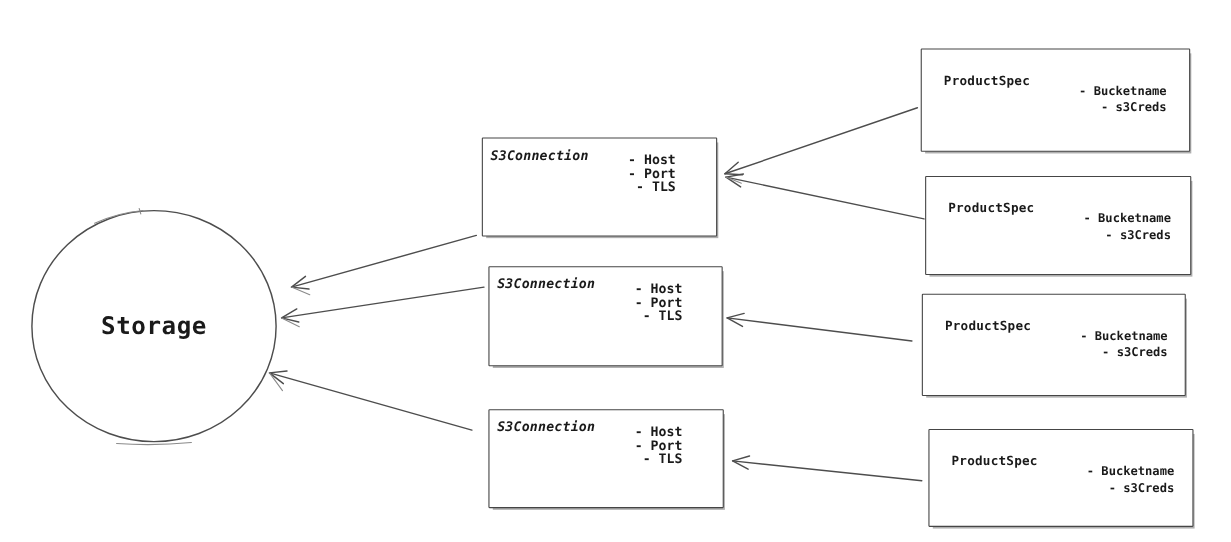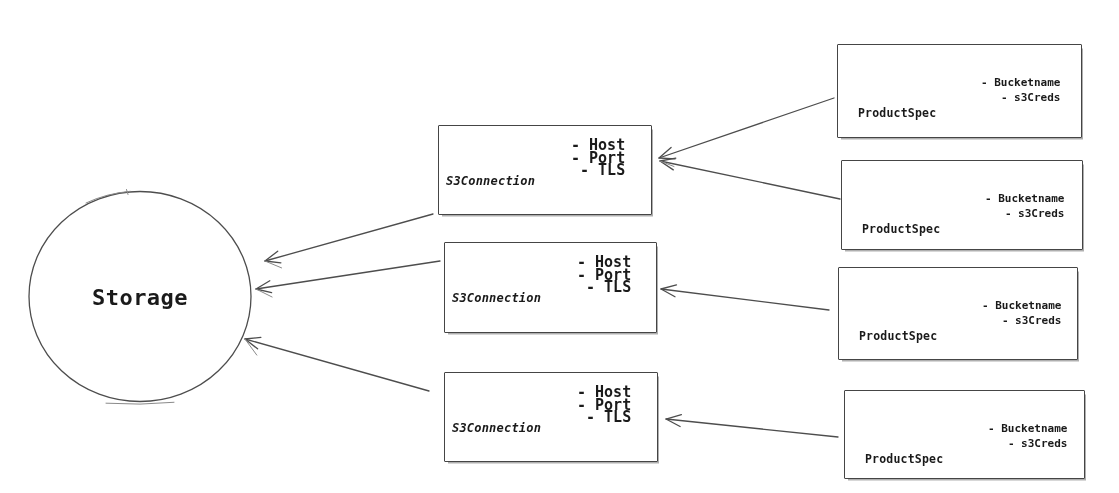--- a/index.html
+++ b/index.html
@@ -19,26 +19,25 @@
     border:1.4px solid #454545;
     box-shadow:2.5px 3px 0 -1.5px rgba(95,95,95,.5);
     border-radius:1px;
     box-sizing:border-box;
   }
   .node-title{
     position:absolute;
     font-weight:700;
     white-space:nowrap;
     letter-spacing:.2px;
-    margin-top:40px;
   }
   .s3c .node-title{left:7px;top:8px;font-size:12px;font-style:italic;}
   .ps  .node-title{left:20px;top:21px;font-size:11.5px;}
   .node-attrs{position:absolute;font-weight:700;text-align:right;}
-  .s3c .node-attrs{left:132px;top:13px;font-size:15px;line-height:12.5px;}
+  .s3c .node-attrs{left:132px;top:13px;font-size:12px;line-height:12.5px;}
   .ps  .node-attrs{left:143px;top:30px;font-size:11px;line-height:15px;}
   .attr{white-space:pre;}
   .storage-label{
     position:absolute;
     left:30px;top:285px;width:220px;
     text-align:center;
     font-size:22px;font-weight:700;
     letter-spacing:.5px;
     white-space:nowrap;
   }

